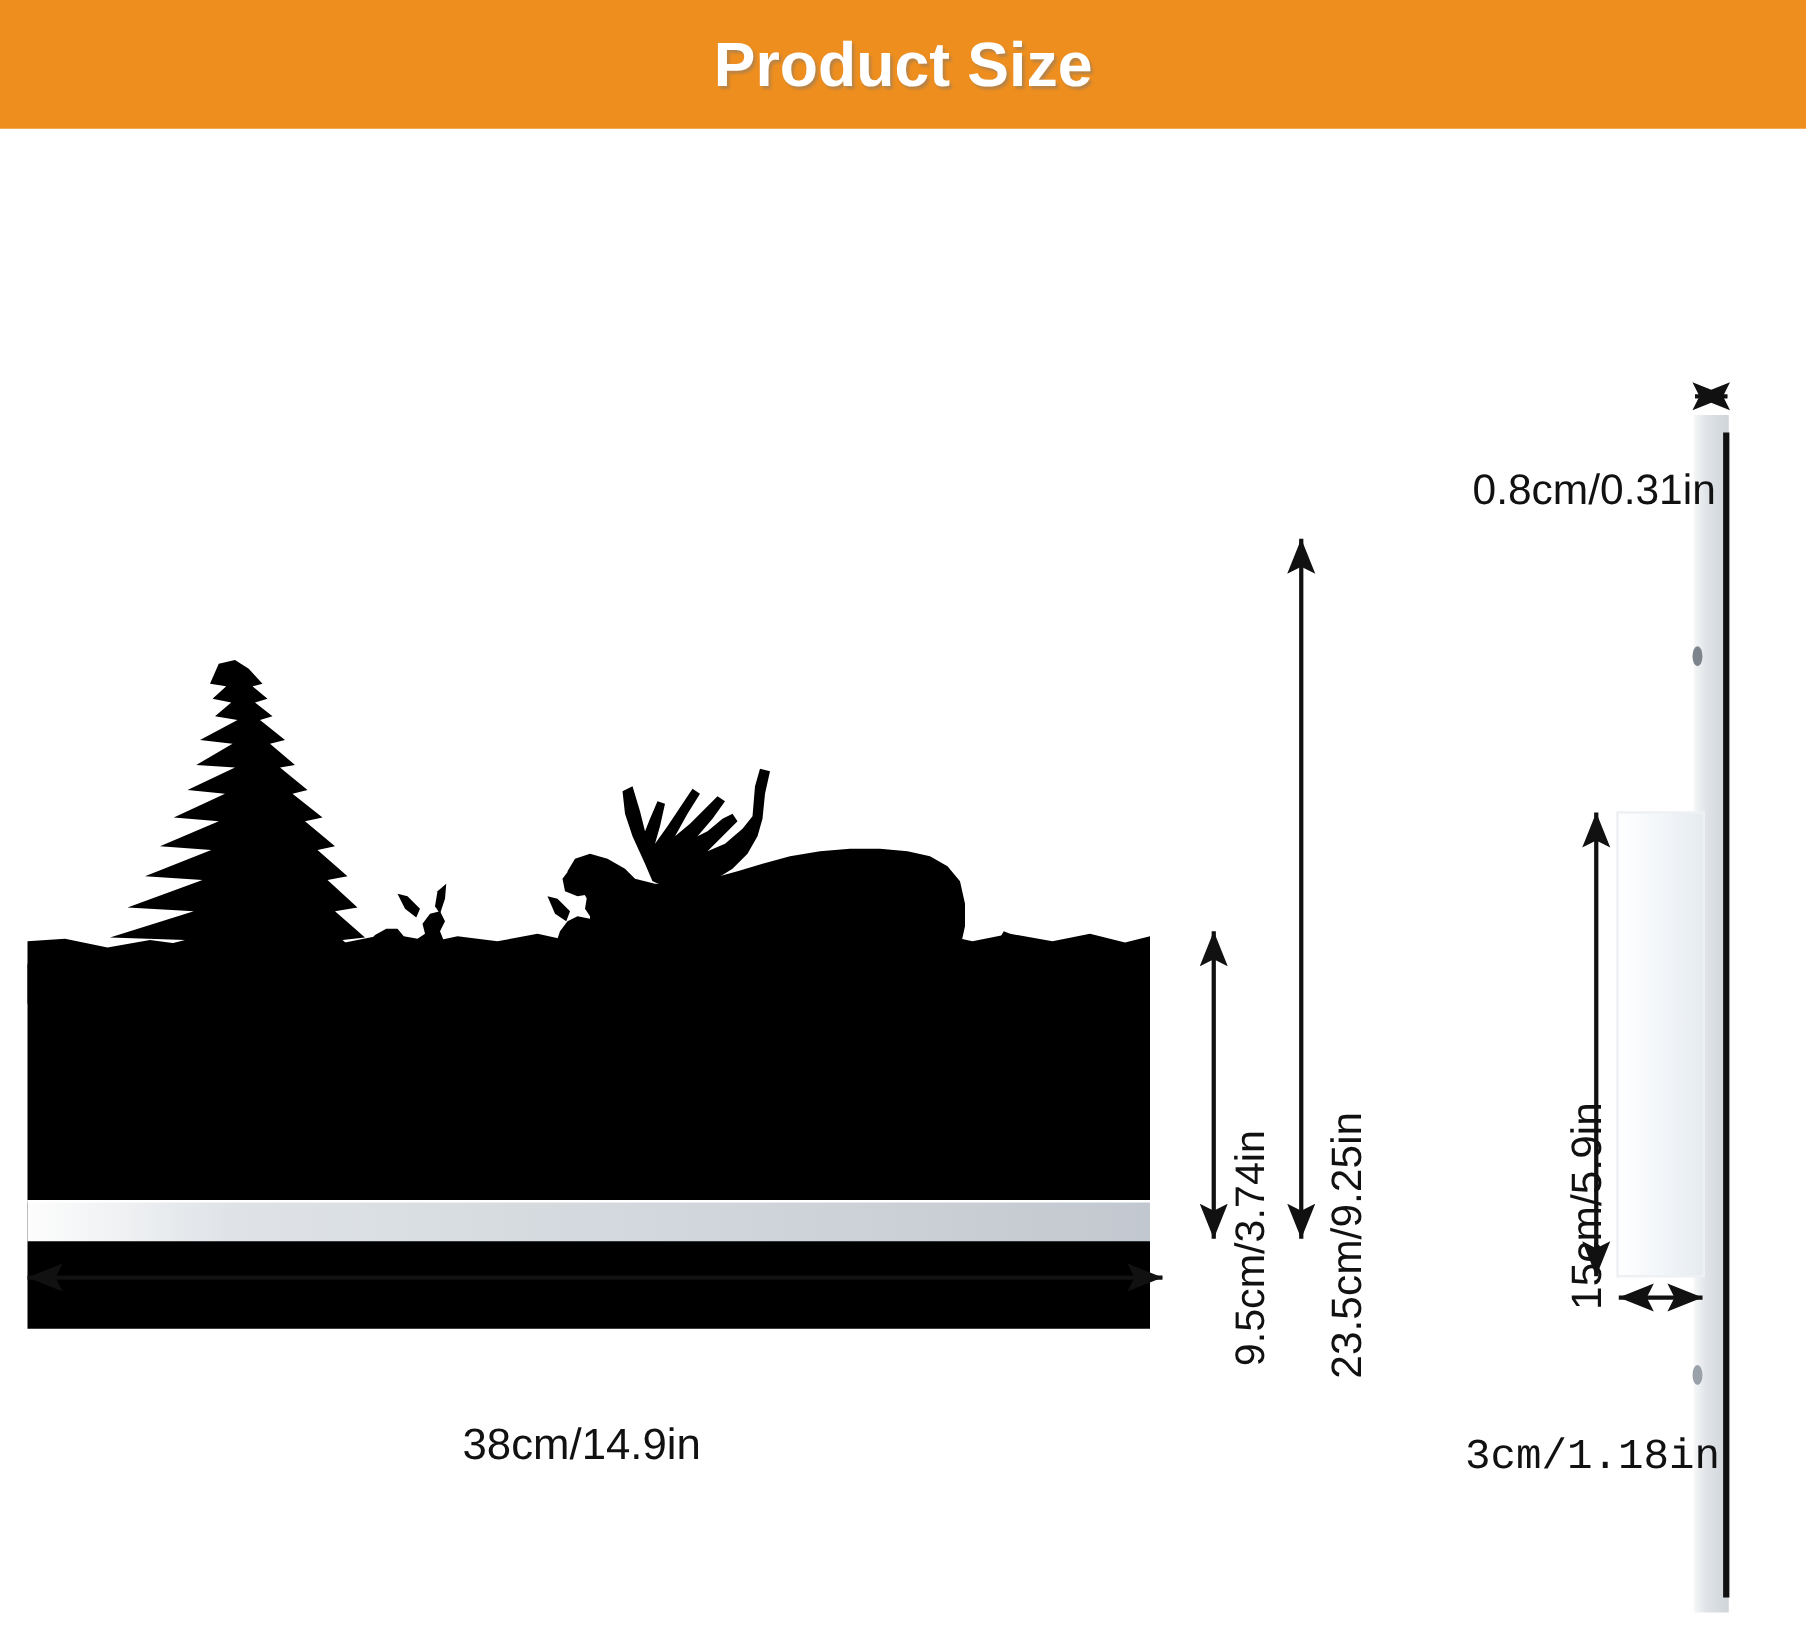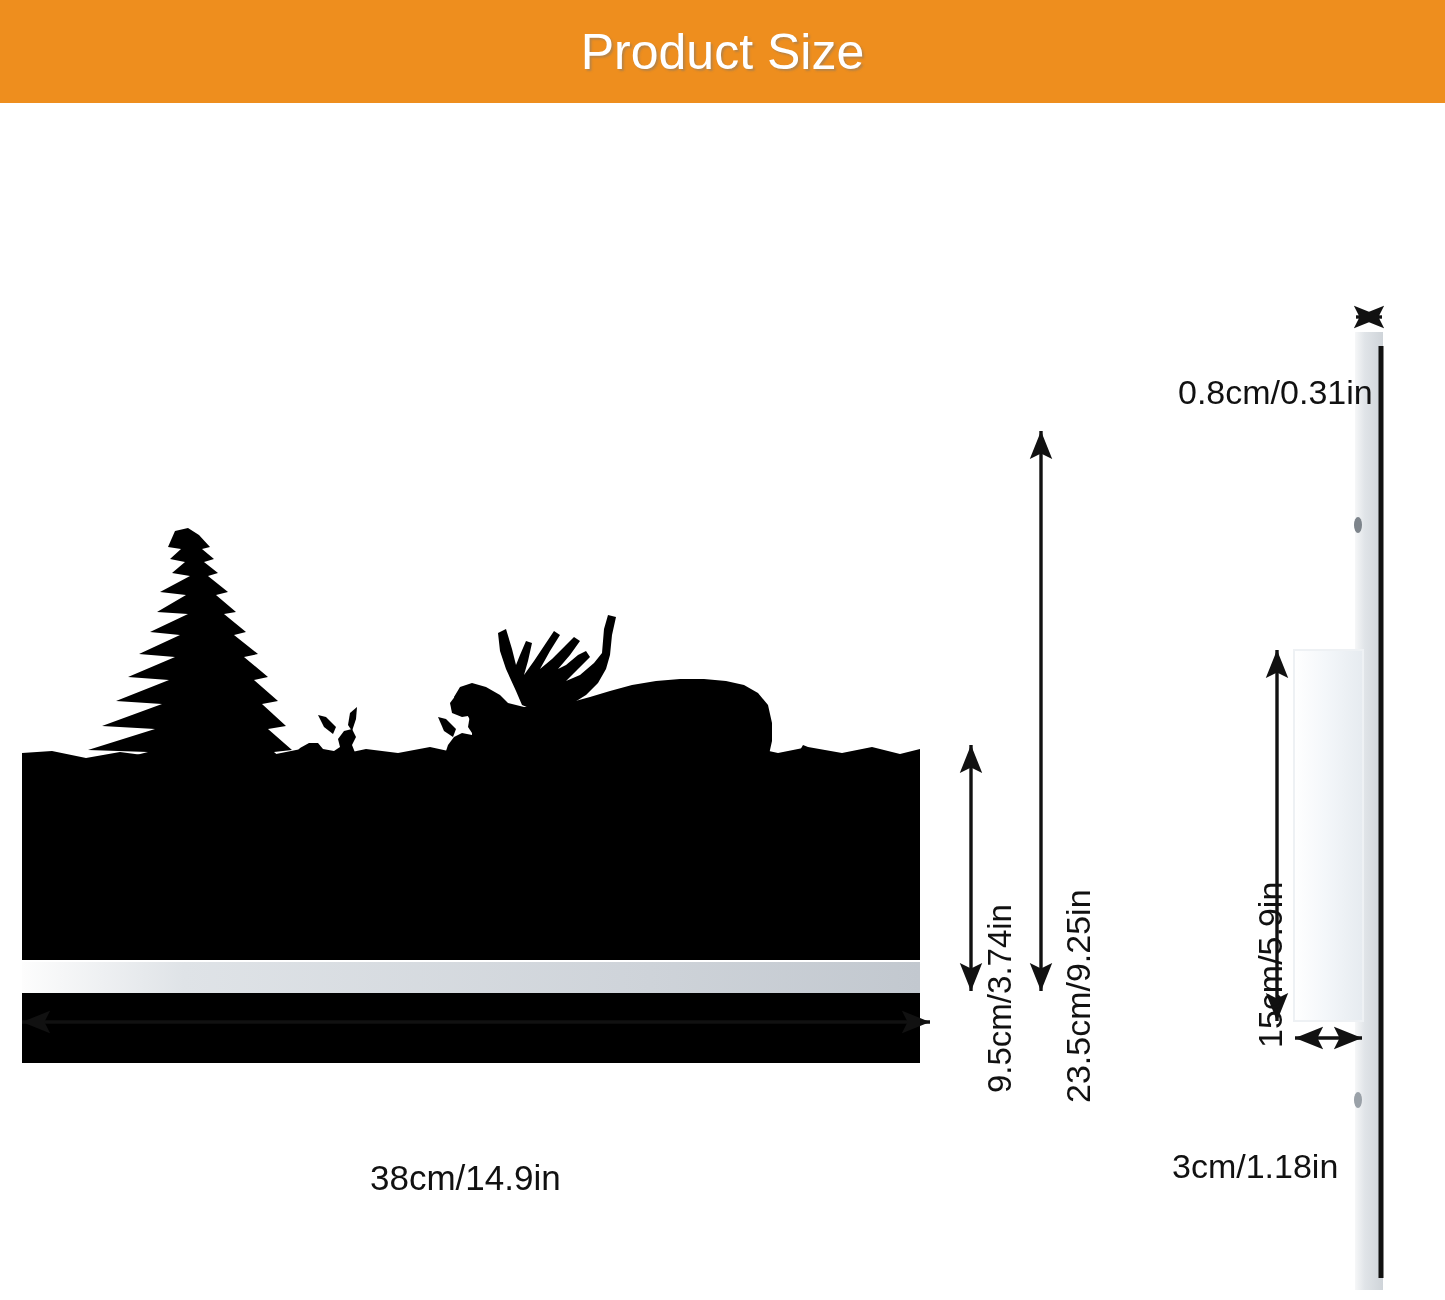--- a/index.html
+++ b/index.html
@@ -26,21 +26,21 @@
     width: 1445px;
     height: 103px;
     background: #ee8e1e;
     display: flex;
     align-items: center;
     justify-content: center;
   }
   #header-title {
     color: #ffffff;
     font-size: 50px;
-    font-weight: normal;
+    font-weight: bold;
     font-family: "Liberation Sans", sans-serif;
     letter-spacing: 0px;
     line-height: 1;
     text-shadow: 2px 2px 2px rgba(120,120,120,0.45);
   }
 
   
   #diagram-canvas {
     position: absolute;
     left: 0;
@@ -61,26 +61,26 @@
     font-size: 34px;
     color: #111111;
     white-space: nowrap;
     line-height: 1;
   }
   .dim-label.rot {
     transform-origin: 0 0;
     transform: rotate(-90deg);
   }
 
-  #label-width-main   { left: 370px;  top: 1057px; font-size: 35px; text-align: center; }
+  #label-width-main   { left: 370px;  top: 1035px; font-size: 35px; text-align: center; }
   #label-height-total { left: 1061px; top: 1000px; }
   #label-height-panel { left: 983px;  top: 990px;  font-size: 33px; }
   #label-thickness    { left: 1178px; top: 272px;  font-size: 34px; text-align: right; }
   #label-bracket-h    { left: 1253px; top: 945px;  font-size: 34px; }
-  #label-bracket-w    { left: 1172px; top: 1046px; font-size: 34px; }
+  #label-bracket-w    { left: 1172px; top: 1046px; font-size: 34px; font-family: Liberation Mono, monospace; }
 </style>
 </head>
 <body>
 
 <div id="page">
 
   <div id="header-banner">
     <div id="header-title">Product Size</div>
   </div>
 

